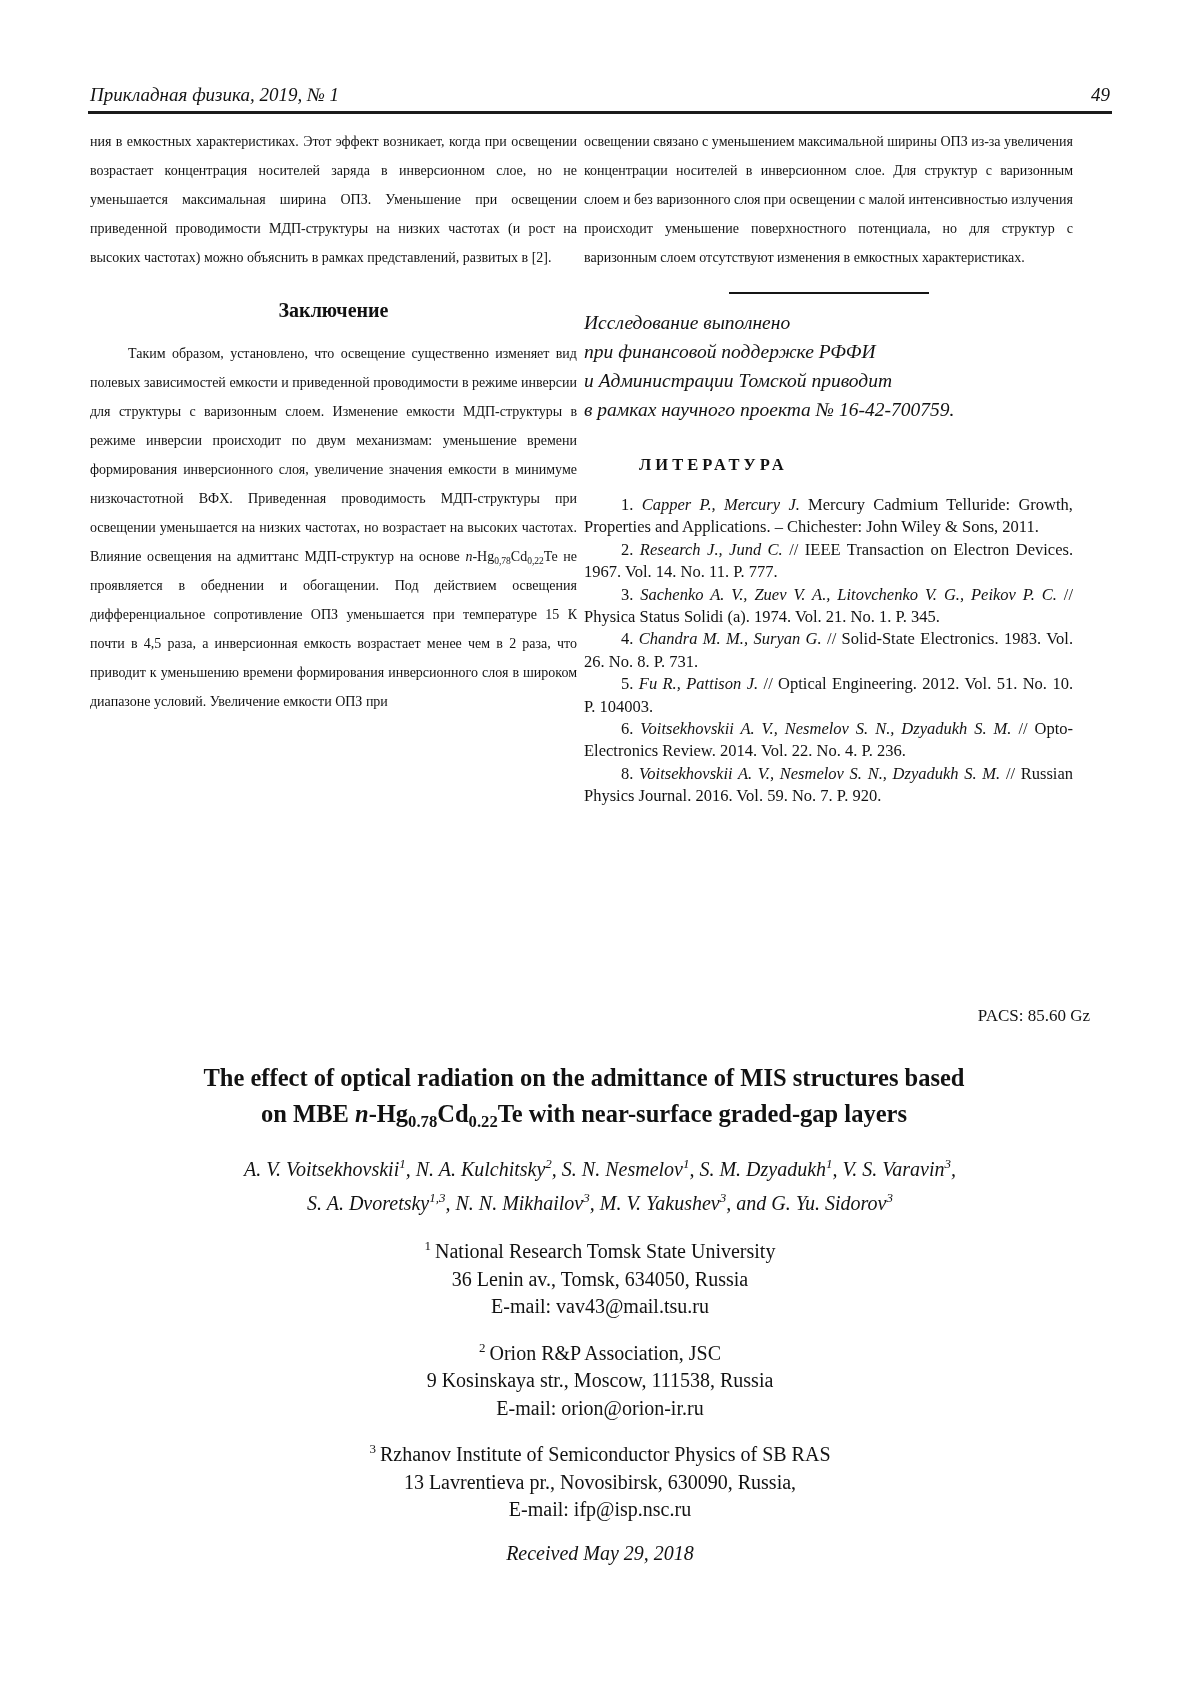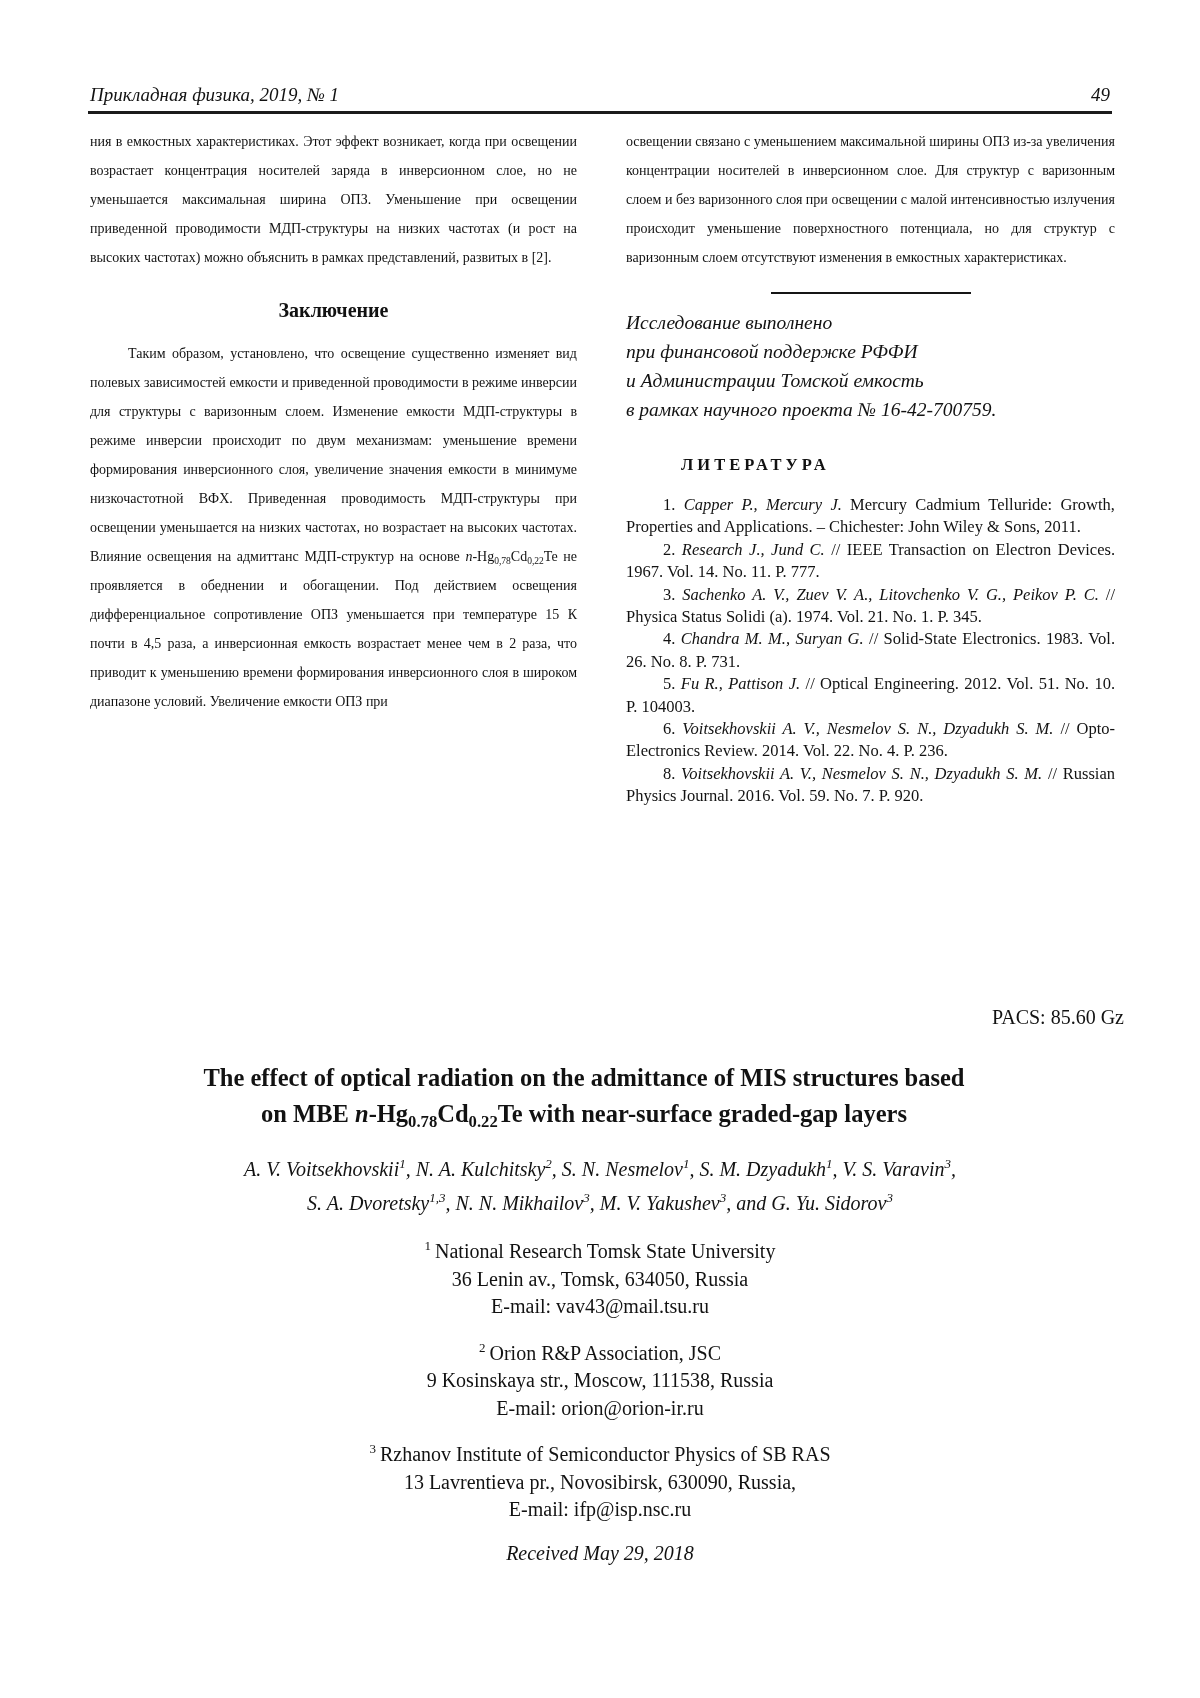--- a/index.html
+++ b/index.html
@@ -14,21 +14,21 @@
   .header {
     position:absolute; left:90px; top:84px; width:1020px;
     display:flex; justify-content:space-between; align-items:baseline;
     font-size:19px; font-style:italic;
   }
   .header-rule { position:absolute; left:88px; top:111px; width:1024px; height:3px; background:#1b1b1b; }
 
   
   .col { position:absolute; top:127px; }
   .col-left  { left:90px;  width:487px; }
-  .col-right { left:626px; width:489px; }
+  .col-right { left:584px; width:489px; }
 
   .body-text {
     margin:0; font-size:14px; line-height:29px;
     text-align:justify; hyphens:manual;
   }
   .indent { text-indent:38px; }
 
   .conclusion {
     margin:24px 0 14px 0; text-align:center;
     font-size:20px; font-weight:bold; line-height:29px;
@@ -42,21 +42,21 @@
     margin:30px 0 18px 55px;
     font-size:16.5px; font-weight:bold; letter-spacing:4px; line-height:22px;
   }
 
   .ref {
     margin:0; font-size:16.5px; line-height:22.4px;
     text-align:justify; text-indent:37px; hyphens:manual;
   }
   .ref-authors { font-style:italic; }
 
-  .pacs { position:absolute; top:1006px; right:76px; font-size:20px; }
+  .pacs { position:absolute; top:1006px; right:110px; font-size:17px; }
 
   .title-block {
     position:absolute; left:74px; top:1060px; width:1020px;
     text-align:center; font-size:24.5px; font-weight:bold; line-height:36px;
   }
   .title-block i { font-weight:bold; }
 
   .authors {
     position:absolute; left:90px; top:1152px; width:1020px;
     text-align:center; font-style:italic; font-size:20px; line-height:34px;
@@ -93,21 +93,21 @@
     <div class="conclusion">Заключение</div>
     <p class="body-text indent"><span>Таким образом, установлено, что освещение существенно изменяет вид полевых зависимостей емкости и приведенной проводимости в режиме инверсии для структуры с варизонным слоем. Из­менение емкости МДП-структуры в режиме ин­версии происходит по двум механизмам: умень­шение времени формирования инверсионного слоя, увеличение значения емкости в минимуме низкочастотной ВФХ. Приведенная проводимость МДП-структуры при освещении уменьшается на низких частотах, но возрастает на высоких часто­тах. Влияние освещения на адмиттанс МДП-структур на основе </span><i>n</i><span>-Hg</span><sub>0,78</sub><span>Cd</span><sub>0,22</sub><span>Te</span><span> не проявляется в обеднении и обогащении. Под действием осве­щения дифференциальное сопротивление ОПЗ уменьшается при температуре 15 К почти в 4,5 раза, а инверсионная емкость возрастает менее чем в 2 раза, что приводит к уменьшению времени формирования инверсионного слоя в широком диапазоне условий. Увеличение емкости ОПЗ при</span></p>
   </div>
 
   <div class="col col-right">
     <p class="body-text">освещении связано с уменьшением максимальной ширины ОПЗ из-за увеличения концентрации но­сителей в инверсионном слое. Для структур с ва­ризонным слоем и без варизонного слоя при осве­щении с малой интенсивностью излучения происходит уменьшение поверхностного потенци­ала, но для структур с варизонным слоем отсут­ствуют изменения в емкостных характеристиках.</p>
     <div class="separator"></div>
     <div class="ack">
       <div>Исследование выполнено</div>
       <div>при финансовой поддержке РФФИ</div>
-      <div>и Администрации Томской емкость</div>
+      <div>и Администрации Томской приводит</div>
       <div>в рамках научного проекта № 16-42-700759.</div>
     </div>
     <div class="lit-heading">ЛИТЕРАТУРА</div>
     <div>
       <p class="ref"><span>1. </span><i class="ref-authors">Capper P., Mercury J.</i><span> Mercury Cadmium Telluride: Growth, Properties and Applications. – Chichester: John Wiley &amp; Sons, 2011.</span></p>
       <p class="ref"><span>2. </span><i class="ref-authors">Research J., Jund C.</i><span> // IEEE Transaction on Electron Devices. 1967. Vol. 14. No. 11. P. 777.</span></p>
       <p class="ref"><span>3. </span><i class="ref-authors">Sachenko A. V., Zuev V. A., Litovchenko V. G., Pei­kov P. C.</i><span> // Physica Status Solidi (a). 1974. Vol. 21. No. 1. P. 345.</span></p>
       <p class="ref"><span>4. </span><i class="ref-authors">Chandra M. M., Suryan G.</i><span> // Solid-State Electronics. 1983. Vol. 26. No. 8. P. 731.</span></p>
       <p class="ref"><span>5. </span><i class="ref-authors">Fu R., Pattison J.</i><span> // Optical Engineering. 2012. Vol. 51. No. 10. P. 104003.</span></p>
       <p class="ref"><span>6. </span><i class="ref-authors">Voitsekhovskii A. V., Nesmelov S. N., Dzyadukh S. M.</i><span> // Opto-Electronics Review. 2014. Vol. 22. No. 4. P. 236.</span></p>

